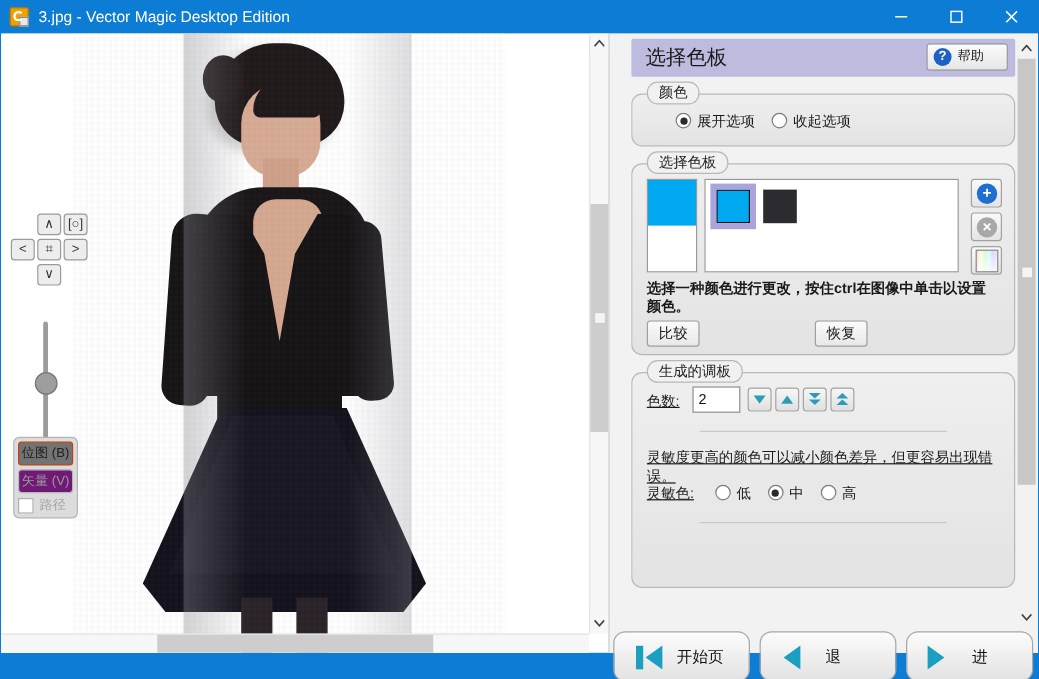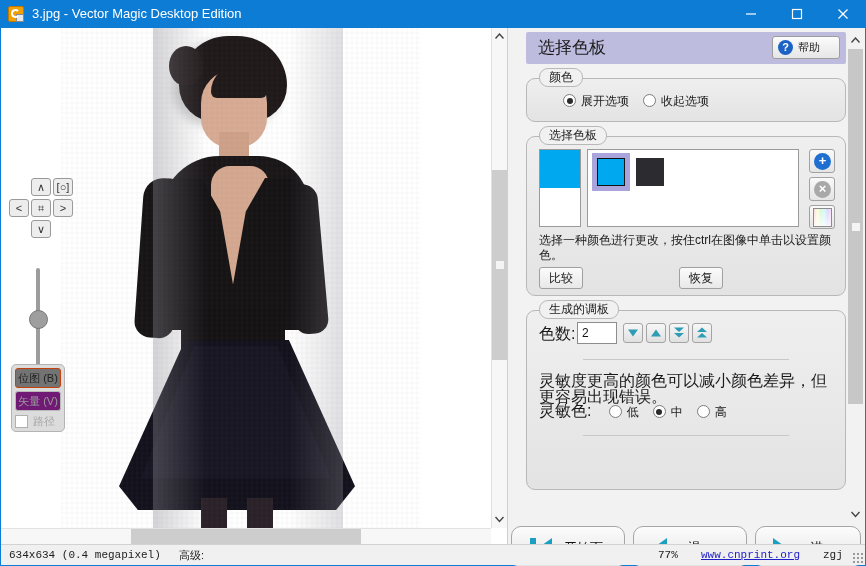--- a/index.html
+++ b/index.html
@@ -116,31 +116,31 @@
   .sw{position:absolute;width:28px;height:28px;box-sizing:border-box;cursor:pointer;}
   .sw.sel{outline:5px solid #a9a4dc;outline-offset:0;border:1px solid #111;}
   .sw.plain{border:1px solid transparent;}
   .sidebtn{position:absolute;right:10px;width:26px;height:24px;background:linear-gradient(#fafafa,#e4e4e4);
            border:1px solid #a2a2a2;border-radius:3px;box-sizing:border-box;cursor:pointer;}
   .circ{position:absolute;left:4px;top:3px;width:17px;height:17px;border-radius:50%;color:#fff;font-size:13px;
         font-weight:bold;line-height:16px;text-align:center;}
   .rainbow{position:absolute;left:3px;top:2px;width:19px;height:19px;
       background:linear-gradient(#cfcfcf,#f2f2f2),linear-gradient(90deg,#e33,#ee3,#3d3,#3dd,#33e,#e3e);
       background-blend-mode:screen;border:1px solid #8b8b8b;box-sizing:border-box;}
-  .hint{position:absolute;left:12px;top:96px;width:294px;font-size:12px;line-height:15px;color:#1a1a1a;}
+  .hint{position:absolute;left:12px;top:96px;width:294px;font-size:12px;line-height:15px;color:#1a1a1a;font-weight:bold;}
   .smallbtn{position:absolute;height:22px;background:linear-gradient(#fbfbfb,#e8e8e8);border:1px solid #a0a0a0;
             border-radius:3px;box-sizing:border-box;font-size:12px;line-height:20px;text-align:center;color:#1a1a1a;cursor:pointer;}
 
   .spin{position:absolute;width:20px;height:20px;background:linear-gradient(#f7f7f7,#e0e0e0);border:1px solid #a4a4a4;
         border-radius:3px;box-sizing:border-box;cursor:pointer;}
   .spin svg{position:absolute;left:50%;top:50%;transform:translate(-50%,-50%);}
   .numin{position:absolute;width:40px;height:22px;background:#fff;border:1px solid #8d8d8d;box-sizing:border-box;
          font-size:12px;line-height:20px;padding-left:4px;color:#111;cursor:text;}
   .hr{position:absolute;height:1px;background:#c8c8c8;}
-  .ptext{position:absolute;font-size:16px;line-height:16px;color:#1a1a1a;}
+  .ptext{position:absolute;font-size:12px;line-height:16px;color:#1a1a1a;text-decoration:underline;}
 
   
   .pscroll{position:absolute;right:2px;top:4px;width:15px;height:490px;background:#f2f2f2;}
   .ps-up,.ps-dn{position:absolute;left:0;width:15px;height:16px;cursor:default;}
   .ps-up{top:0;} .ps-dn{bottom:0;}
   .ps-up svg,.ps-dn svg{position:absolute;left:3px;top:5px;}
   .ps-thumb{position:absolute;left:0;top:17px;width:15px;height:355px;background:#c7c7c7;cursor:pointer;}
   .ps-grip{position:absolute;left:4px;top:50%;margin-top:-4px;width:8px;height:8px;background:#f4f4f4;}
 
   
@@ -384,21 +384,13 @@
       </div>
       <div class="navbtn" id="nav-fwd">
         <svg style="position:absolute;left:16px;top:11px;" width="16" height="20">
           <polygon points="1,0 1,20 15,10" fill="#1a9fc0"></polygon>
         </svg>
         <span class="lbl" style="left:54px;top:13px;">进</span>
       </div>
     </div>
   </div>
 
-  <div class="status">
-    <div class="st-left">634x634 (0.4 megapixel)</div>
-    <div class="st-adv">高级:</div>
-    <div class="st-zoom">77%</div>
-    <div class="st-link">www.cnprint.org</div>
-    <div class="st-user">zgj</div>
-    <div class="grip"></div>
-  </div>
 </div>
 
 </body></html>

